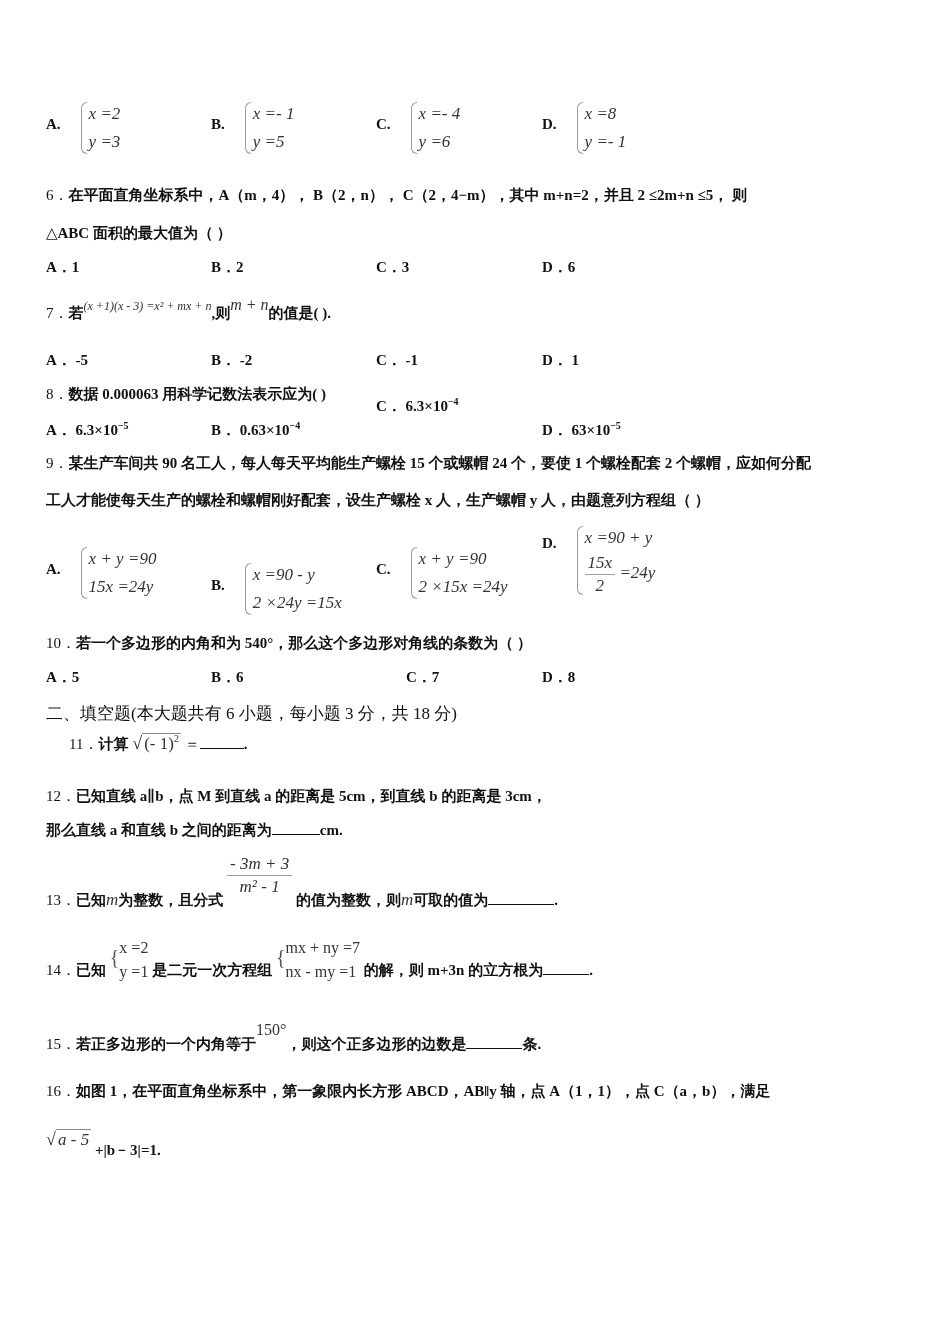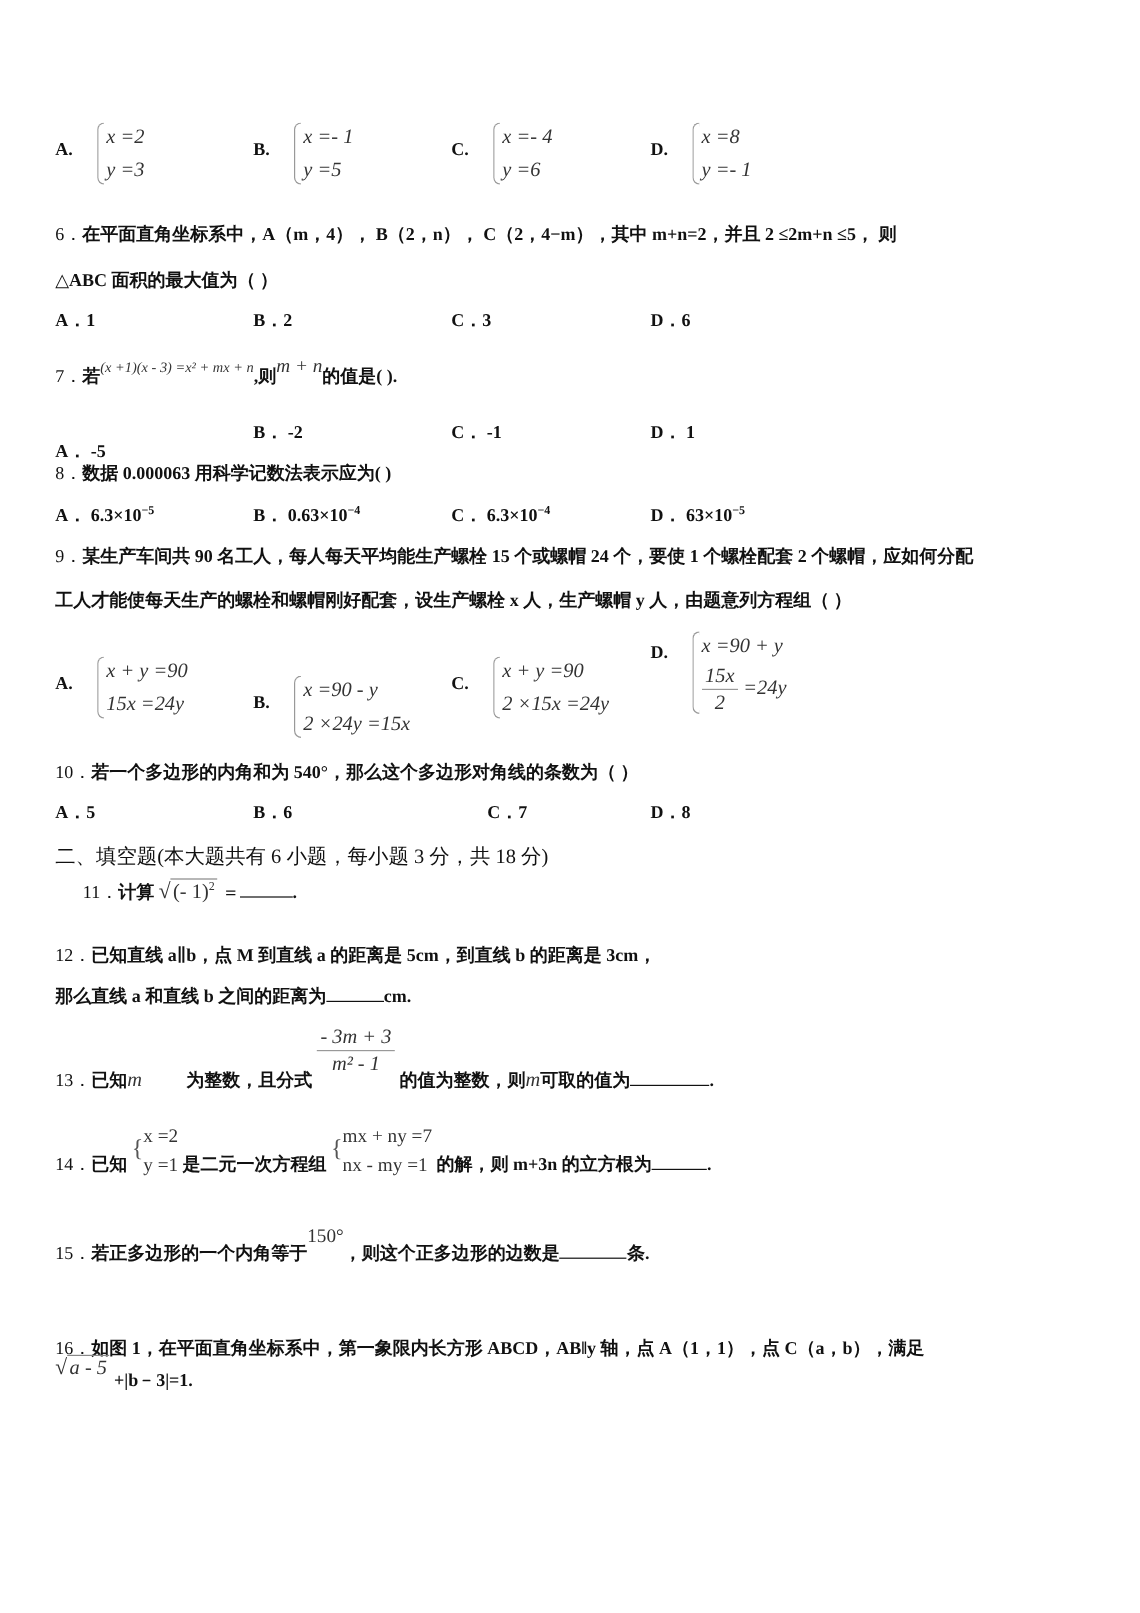--- a/index.html
+++ b/index.html
@@ -64,31 +64,31 @@
 </div>
 <div class="abs txt" style="left:46px;top:224px;">△ABC 面积的最大值为（   ）</div>
 <div class="abs txt" style="left:46px;top:258px;"><span>A．</span><span>1</span></div>
 <div class="abs txt" style="left:211px;top:258px;"><span>B．</span><span>2</span></div>
 <div class="abs txt" style="left:376px;top:258px;"><span>C．</span><span>3</span></div>
 <div class="abs txt" style="left:542px;top:258px;"><span>D．</span><span>6</span></div>
 
 <div class="abs txt" style="left:46px;top:296px;">
   <span class="qnum" style="position:relative;top:8px;">7．</span><span style="position:relative;top:8px;">若</span><span class="math mi" style="font-size:12px;">(x +1)(x - 3) =x² + mx + n</span><span style="position:relative;top:8px;">,则</span><span class="math mi" style="font-size:16px;">m + n</span><span style="position:relative;top:8px;">的值是(   ).</span>
 </div>
-<div class="abs txt" style="left:46px;top:367px;"><span>A．</span> <span>-5</span></div>
+<div class="abs txt" style="left:46px;top:351px;"><span>A．</span> <span>-5</span></div>
 <div class="abs txt" style="left:211px;top:351px;"><span>B．</span> <span>-2</span></div>
 <div class="abs txt" style="left:376px;top:351px;"><span>C．</span> <span>-1</span></div>
 <div class="abs txt" style="left:542px;top:351px;"><span>D．</span> <span>1</span></div>
 
 <div class="abs txt" style="left:46px;top:385px;">
   <span class="qnum">8．</span><span>数据 0.000063 用科学记数法表示应为(     )</span>
 </div>
 <div class="abs txt" style="left:46px;top:420px;"><span>A．</span> <span>6.3×10</span><sup>−5</sup></div>
 <div class="abs txt" style="left:211px;top:420px;"><span>B．</span> <span>0.63×10</span><sup>−4</sup></div>
-<div class="abs txt" style="left:376px;top:420px;text-align:right;"><span>C．</span> <span>6.3×10</span><sup>−4</sup></div>
+<div class="abs txt" style="left:376px;top:396px;text-align:right;"><span>C．</span> <span>6.3×10</span><sup>−4</sup></div>
 <div class="abs txt" style="left:542px;top:420px;"><span>D．</span> <span>63×10</span><sup>−5</sup></div>
 
 <div class="abs txt" style="left:46px;top:454px;">
   <span class="qnum">9．</span><span>某生产车间共 90 名工人，每人每天平均能生产螺栓 15 个或螺帽 24 个，要使 1 个螺栓配套 2 个螺帽，应如何分配</span>
 </div>
 <div class="abs txt" style="left:46px;top:491px;">工人才能使每天生产的螺栓和螺帽刚好配套，设生产螺栓 x 人，生产螺帽 y 人，由题意列方程组（       ）</div>
 
 <div class="abs" style="left:46px;top:545px;">
   <span class="opt-label" style="position:relative;top:-18px;">A.</span>
   <span class="sys math" style="margin-left:14px;">
@@ -141,39 +141,39 @@
 </div>
 
 <div class="abs txt" style="left:46px;top:787px;">
   <span class="qnum">12．</span><span>已知直线 a∥b，点 M 到直线 a 的距离是 5cm，到直线 b 的距离是 3cm，</span>
 </div>
 <div class="abs txt" style="left:46px;top:820px;">
   <span>那么直线 a 和直线 b 之间的距离为</span><span class="blank" style="width:48px;"></span><span>cm.</span>
 </div>
 
 <div class="abs txt" style="left:46px;top:853px;">
-  <span class="qnum" style="position:relative;top:26px;">13．</span><span style="position:relative;top:26px;">已知</span><span class="math mi" style="position:relative;top:26px;">m</span><span style="position:relative;top:26px;padding-left:37px;">为整数，且分式</span>
+  <span class="qnum" style="position:relative;top:26px;">13．</span><span style="position:relative;top:26px;">已知</span><span class="math mi" style="position:relative;top:26px;">m</span><span style="position:relative;top:26px;">为整数，且分式</span>
   <span class="frac math mi">
       <span class="num">- 3m + 3</span>
       <span class="den">m² - 1</span>
     </span>
   <span style="position:relative;top:26px;">的值为整数，则</span><span class="math mi" style="position:relative;top:26px;">m</span><span style="position:relative;top:26px;">可取的值为</span><span class="blank" style="width:66px;position:relative;top:26px;"></span><span style="position:relative;top:26px;">.</span>
 </div>
 
 <div class="abs txt" style="left:46px;top:936px;">
   <span class="qnum" style="position:relative;top:24px;">14．</span><span style="position:relative;top:24px;">已知</span>
   <span class="smallbrace" style="position:relative;top:10px;">{</span><span class="math" style="display:inline-block;vertical-align:top;line-height:24px;font-size:16px;"><div>x =2</div><div>y =1</div></span>
   <span style="position:relative;top:24px;">是二元一次方程组</span>
   <span class="smallbrace" style="position:relative;top:10px;">{</span><span class="math" style="display:inline-block;vertical-align:top;line-height:24px;font-size:16px;"><div>mx + ny =7</div><div>nx -  my =1</div></span>
   <span style="position:relative;top:24px;">的解，则 m+3n 的立方根为</span><span class="blank" style="width:46px;position:relative;top:24px;"></span><span style="position:relative;top:24px;">.</span>
 </div>
 
 <div class="abs txt" style="left:46px;top:1020px;">
   <span class="qnum" style="position:relative;top:14px;">15．</span><span style="position:relative;top:14px;">若正多边形的一个内角等于</span><span class="math" style="font-size:16px;">150°</span><span style="position:relative;top:14px;">，则这个正多边形的边数是</span><span class="blank" style="width:56px;position:relative;top:14px;"></span><span style="position:relative;top:14px;">条.</span>
 </div>
 
-<div class="abs txt" style="left:46px;top:1082px;margin-top:32px;">
+<div class="abs txt" style="left:46px;top:1082px;">
   <span class="qnum">16．</span><span>如图 1，在平面直角坐标系中，第一象限内长方形 ABCD，AB‖y 轴，点 A（1，1），点   C（a，b），满足</span>
 </div>
 <div class="abs txt" style="left:46px;top:1130px;">
   <span class="sqrt math mi"><span class="sym">√</span><span class="rad">a - 5</span></span>
   <span style="position:relative;top:10px;">+|b﹣3|=1.</span>
 </div>
 
 </body></html>

